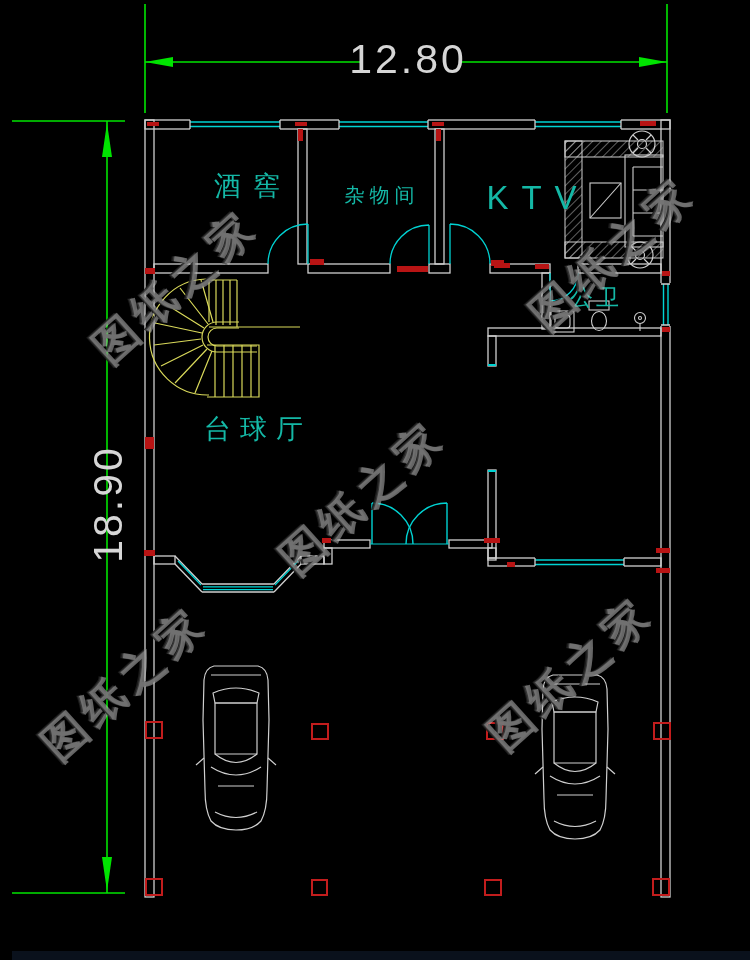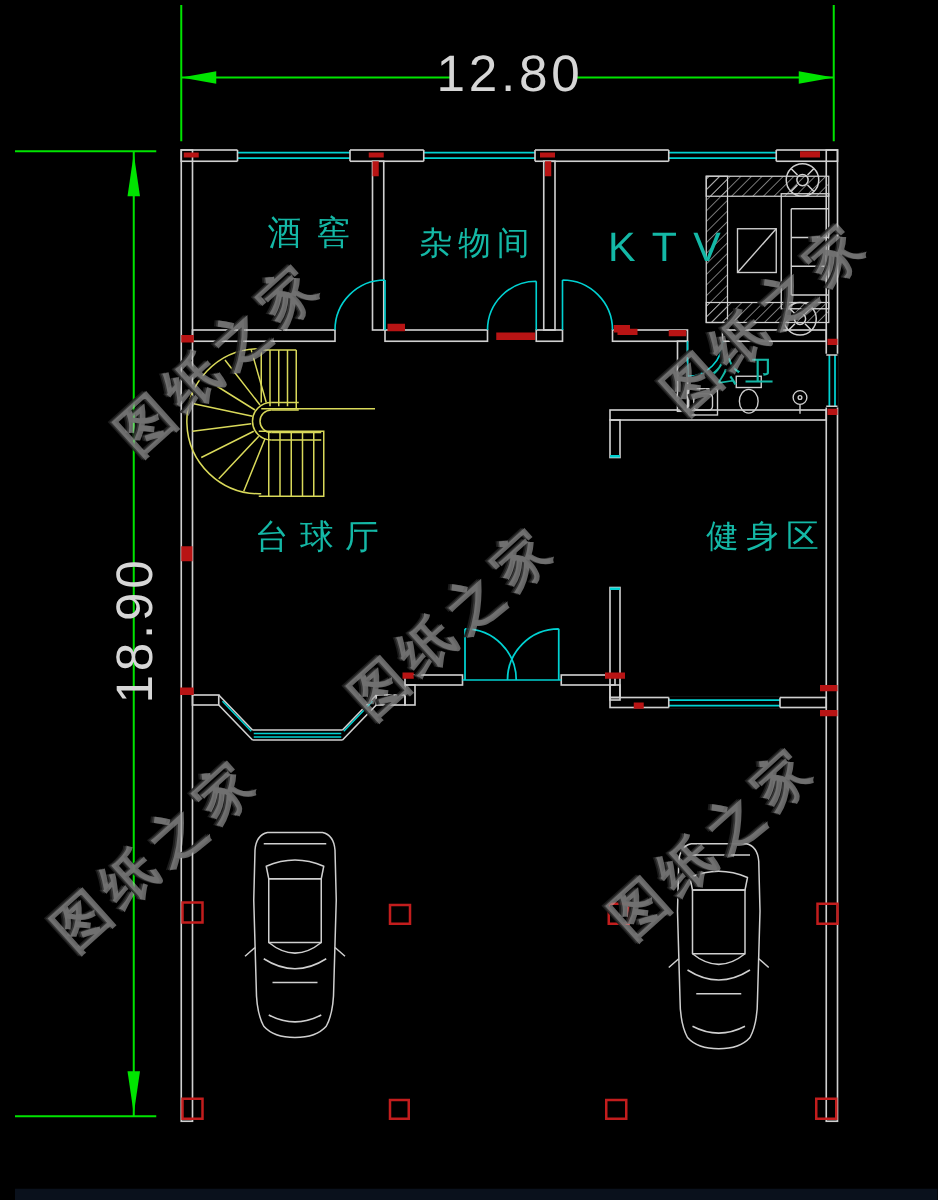--- a/index.html
+++ b/index.html
@@ -2,21 +2,21 @@
 <html><head>
 <meta charset="utf-8">
 <style>
   html,body{margin:0;padding:0;background:#000;}
   #stage{position:relative;width:750px;height:960px;background:#000;overflow:hidden;
          font-family:"Liberation Sans", sans-serif;margin-left:12px;}
   #plan-svg{position:absolute;left:0;top:0;}
   .room-label{position:absolute;color:#14b8a6;white-space:nowrap;
               transform:translate(-50%,-50%);font-family:"Liberation Sans",sans-serif;}
   .lbl-wine{left:241px;top:186px;font-size:27px;letter-spacing:12px;}
-  .lbl-storage{left:370px;top:195px;font-size:26px;letter-spacing:5px;}
+  .lbl-storage{left:370px;top:195px;font-size:20px;letter-spacing:5px;}
   .lbl-ktv{left:526px;top:198px;font-size:33px;letter-spacing:13px;color:#14b8a6;}
   .lbl-toilet{left:584px;top:297px;font-size:23px;letter-spacing:3px;}
   .lbl-billiards{left:246px;top:429px;font-size:27px;letter-spacing:9px;}
   .lbl-gym{left:601px;top:429px;font-size:26px;letter-spacing:6px;}
   .dim-text{position:absolute;color:#d6d6d6;font-size:41px;letter-spacing:3px;
             transform:translate(-50%,-50%);font-family:"Liberation Sans",sans-serif;}
   .dim-w{left:396px;top:59px;}
   .dim-h{left:96px;top:504px;transform:translate(-50%,-50%) rotate(-90deg);}
   .watermark{position:absolute;width:230px;text-align:center;font-size:44px;font-weight:bold;
              letter-spacing:7px;color:rgba(110,110,110,0.34);
@@ -233,21 +233,20 @@
   </svg>
 
   <div class="dim-text dim-w">12.80</div>
   <div class="dim-text dim-h">18.90</div>
 
   <div class="room-label lbl-wine">酒窖</div>
   <div class="room-label lbl-storage">杂物间</div>
   <div class="room-label lbl-ktv">KTV</div>
   <div class="room-label lbl-toilet">公卫</div>
   <div class="room-label lbl-billiards">台球厅</div>
-  <div class="room-label lbl-gym">健身区</div>
 
   <div class="watermark wm1">图纸之家</div>
   <div class="watermark wm2">图纸之家</div>
   <div class="watermark wm3">图纸之家</div>
   <div class="watermark wm4">图纸之家</div>
   <div class="watermark wm5">图纸之家</div>
 
   <div class="bottom-strip"></div>
 </div>
 

